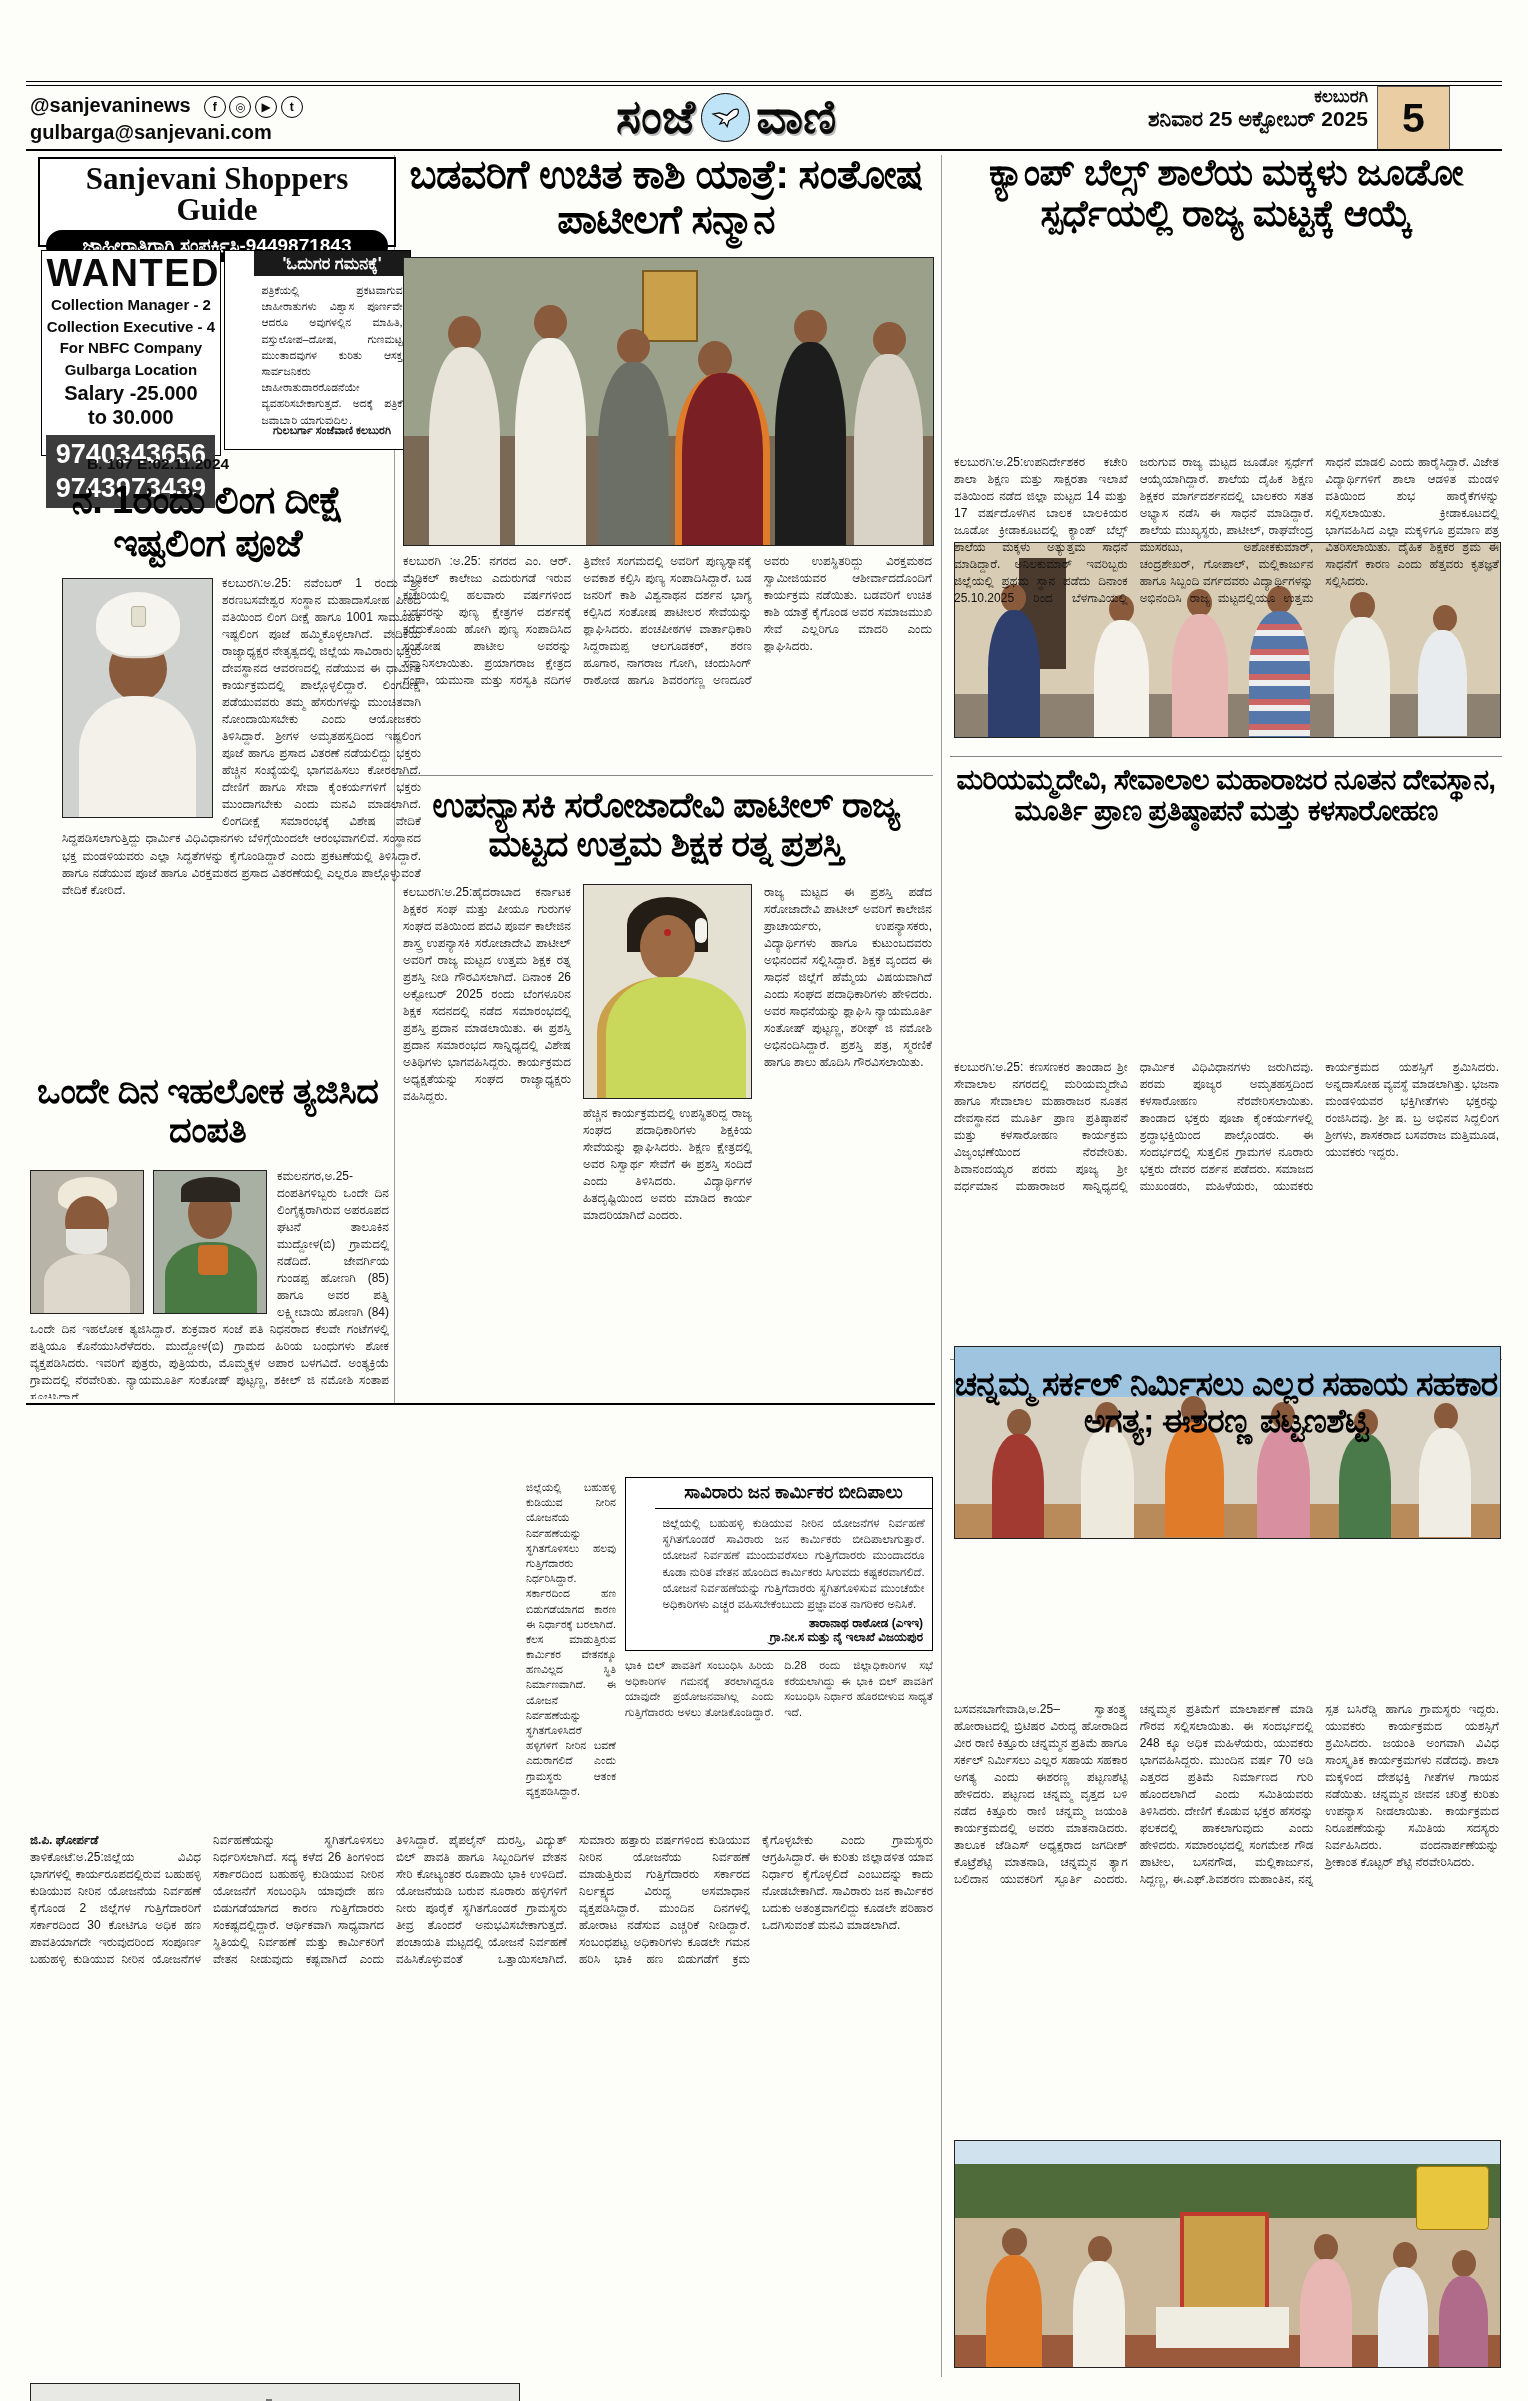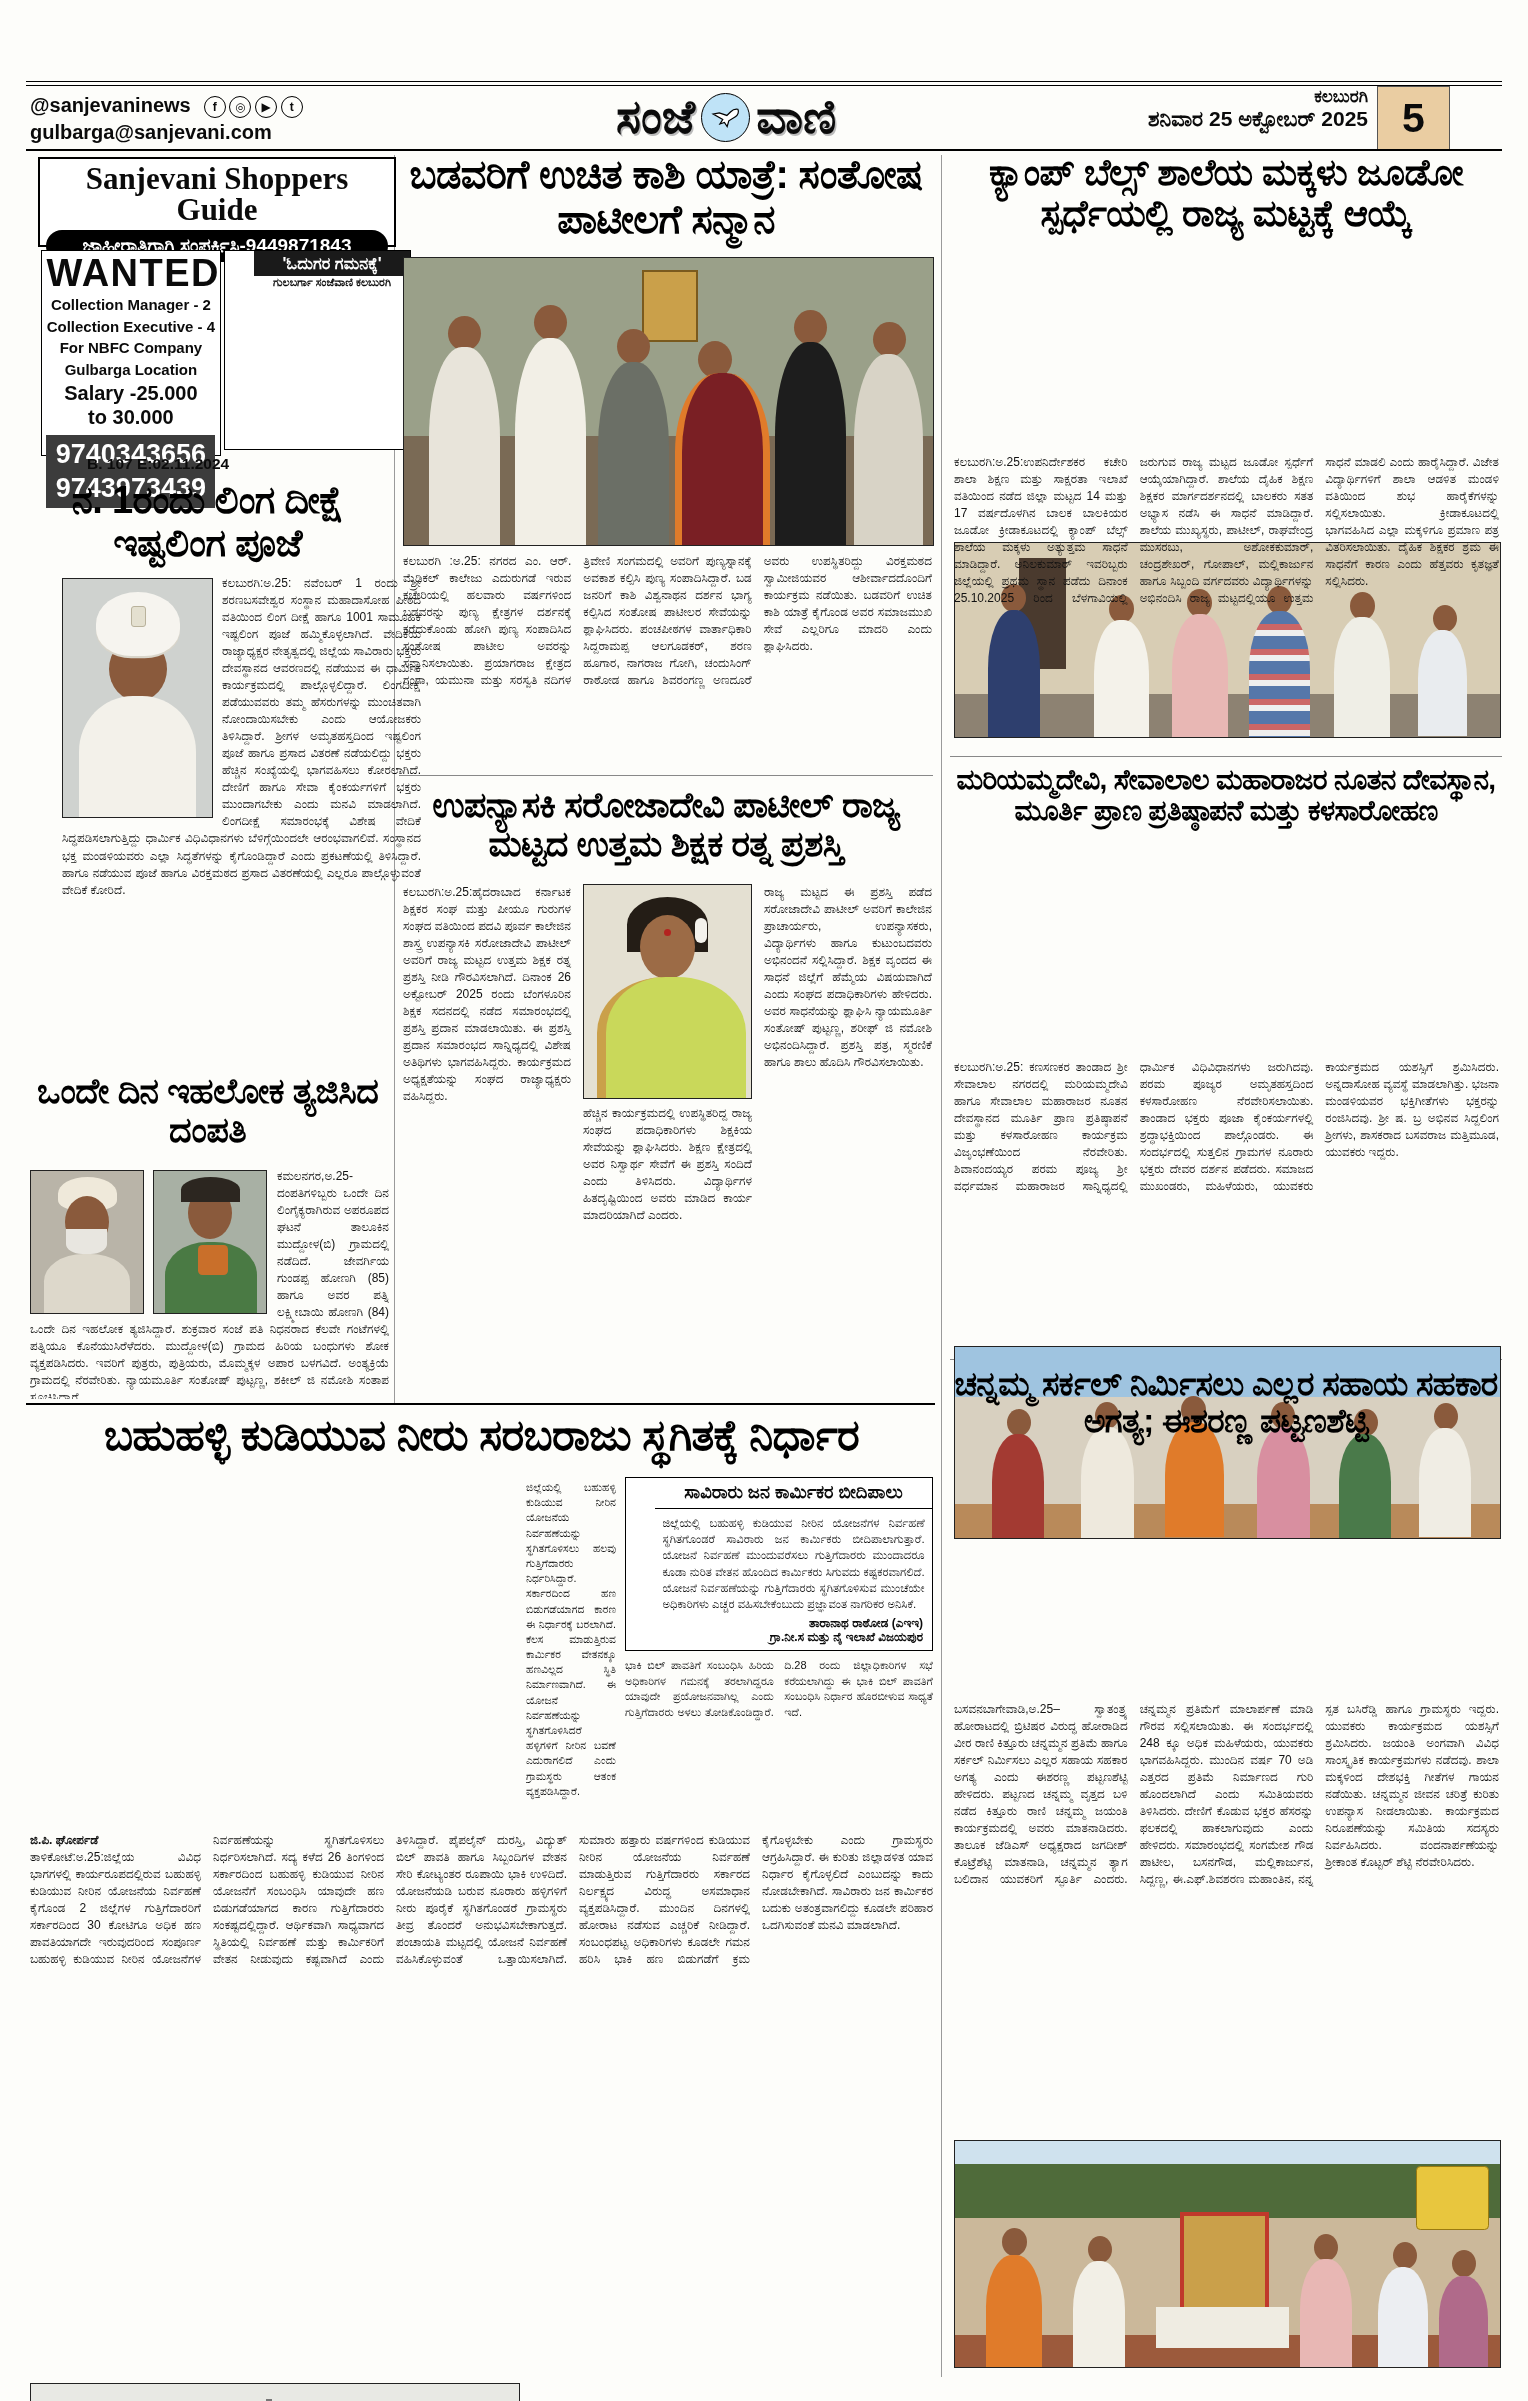--- a/index.html
+++ b/index.html
@@ -110,20 +110,21 @@
     <div class="wanted-sal">Salary -25.000</div>
     <div class="wanted-sal">to 30.000</div>
     <div class="wanted-phones">
       <div>9740343656</div>
       <div>9743973439</div>
     </div>
   </div>
 
   <div class="abs boxed" style="left:224px;top:250px;width:156px;height:198px;border-width:1.5px;">
     <div class="rn-title">'ಓದುಗರ ಗಮನಕ್ಕೆ'</div>
+    <div class="rn-body" style="height:140px;overflow:hidden;">ಪತ್ರಿಕೆಯಲ್ಲಿ ಪ್ರಕಟವಾಗುವ ಜಾಹೀರಾತುಗಳು ವಿಶ್ವಾಸ ಪೂರ್ಣವೇ ಆದರೂ ಅವುಗಳಲ್ಲಿನ ಮಾಹಿತಿ, ವಸ್ತುಲೋಪ–ದೋಷ, ಗುಣಮಟ್ಟ ಮುಂತಾದವುಗಳ ಕುರಿತು ಆಸಕ್ತ ಸಾರ್ವಜನಿಕರು ಜಾಹೀರಾತುದಾರರೊಡನೆಯೇ ವ್ಯವಹರಿಸಬೇಕಾಗುತ್ತದೆ. ಅದಕ್ಕೆ ಪತ್ರಿಕೆ ಜವಾಬ್ದಾರಿ ಯಾಗುವುದಿಲ್ಲ.</div>
     <div class="rn-sig">ಗುಲಬರ್ಗಾ ಸಂಜೆವಾಣಿ ಕಲಬುರಗಿ</div>
   </div>
 
   <div class="abs ref" style="left:87px;top:455px;">B. 107 E:02.11.2024</div>
 
   <div class="abs headline" style="left:30px;top:479px;width:355px;font-size:38px;">ನ. 1ರಂದು ಲಿಂಗ ದೀಕ್ಷೆ ಇಷ್ಟಲಿಂಗ ಪೂಜೆ</div>
 
   <div class="abs" style="left:30px;top:575px;width:359px;height:479px;overflow:hidden;margin-left:32px;">
     <div class="photo" style="float:left;width:149px;height:238px;margin:3px 9px 4.4px 0;background:#cfd2cf;">
       <div class="head" style="left:46px;top:58px;width:58px;height:64px;"></div>
@@ -243,21 +244,20 @@
     <div class="head" style="left:359px;top:93px;width:24px;height:27px;"></div>
     <div class="fig" style="left:345px;top:118px;width:52px;height:108px;background:#e8b7b4;"></div>
     <div class="head" style="left:438px;top:101px;width:24px;height:27px;"></div>
     <div class="fig" style="left:423px;top:126px;width:50px;height:101px;background:#eceef2;"></div>
     <div class="head" style="left:497px;top:109px;width:24px;height:27px;"></div>
     <div class="fig" style="left:484px;top:135px;width:49px;height:92px;background:#b06a8a;"></div>
   </div>
 
   <div class="abs bodytxt cols3" style="left:954px;top:1701px;width:545px;height:674px;overflow:hidden;">ಬಸವನಬಾಗೇವಾಡಿ,ಅ.25– ಸ್ವಾತಂತ್ರ್ಯ ಹೋರಾಟದಲ್ಲಿ ಬ್ರಿಟಿಷರ ವಿರುದ್ಧ ಹೋರಾಡಿದ ವೀರ ರಾಣಿ ಕಿತ್ತೂರು ಚನ್ನಮ್ಮನ ಪ್ರತಿಮೆ ಹಾಗೂ ಸರ್ಕಲ್ ನಿರ್ಮಿಸಲು ಎಲ್ಲರ ಸಹಾಯ ಸಹಕಾರ ಅಗತ್ಯ ಎಂದು ಈಶರಣ್ಣ ಪಟ್ಟಣಶೆಟ್ಟಿ ಹೇಳಿದರು. ಪಟ್ಟಣದ ಚನ್ನಮ್ಮ ವೃತ್ತದ ಬಳಿ ನಡೆದ ಕಿತ್ತೂರು ರಾಣಿ ಚನ್ನಮ್ಮ ಜಯಂತಿ ಕಾರ್ಯಕ್ರಮದಲ್ಲಿ ಅವರು ಮಾತನಾಡಿದರು. ತಾಲೂಕ ಜೆಡಿಎಸ್ ಅಧ್ಯಕ್ಷರಾದ ಜಗದೀಶ್ ಕೊಟ್ರೆಶೆಟ್ಟಿ ಮಾತನಾಡಿ, ಚನ್ನಮ್ಮನ ತ್ಯಾಗ ಬಲಿದಾನ ಯುವಕರಿಗೆ ಸ್ಫೂರ್ತಿ ಎಂದರು. ಚನ್ನಮ್ಮನ ಪ್ರತಿಮೆಗೆ ಮಾಲಾರ್ಪಣೆ ಮಾಡಿ ಗೌರವ ಸಲ್ಲಿಸಲಾಯಿತು. ಈ ಸಂದರ್ಭದಲ್ಲಿ 248 ಕ್ಕೂ ಅಧಿಕ ಮಹಿಳೆಯರು, ಯುವಕರು ಭಾಗವಹಿಸಿದ್ದರು. ಮುಂದಿನ ವರ್ಷ 70 ಅಡಿ ಎತ್ತರದ ಪ್ರತಿಮೆ ನಿರ್ಮಾಣದ ಗುರಿ ಹೊಂದಲಾಗಿದೆ ಎಂದು ಸಮಿತಿಯವರು ತಿಳಿಸಿದರು. ದೇಣಿಗೆ ಕೊಡುವ ಭಕ್ತರ ಹೆಸರನ್ನು ಫಲಕದಲ್ಲಿ ಹಾಕಲಾಗುವುದು ಎಂದು ಹೇಳಿದರು. ಸಮಾರಂಭದಲ್ಲಿ ಸಂಗಮೇಶ ಗೌಡ ಪಾಟೀಲ, ಬಸನಗೌಡ, ಮಲ್ಲಿಕಾರ್ಜುನ, ಸಿದ್ದಣ್ಣ, ಈ.ಎಫ್.ಶಿವಶರಣ ಮಹಾಂತಿನ, ನನ್ನ ಸ್ಪತ ಬಸಿರೆಡ್ಡಿ ಹಾಗೂ ಗ್ರಾಮಸ್ಥರು ಇದ್ದರು. ಯುವಕರು ಕಾರ್ಯಕ್ರಮದ ಯಶಸ್ಸಿಗೆ ಶ್ರಮಿಸಿದರು. ಜಯಂತಿ ಅಂಗವಾಗಿ ವಿವಿಧ ಸಾಂಸ್ಕೃತಿಕ ಕಾರ್ಯಕ್ರಮಗಳು ನಡೆದವು. ಶಾಲಾ ಮಕ್ಕಳಿಂದ ದೇಶಭಕ್ತಿ ಗೀತೆಗಳ ಗಾಯನ ನಡೆಯಿತು. ಚನ್ನಮ್ಮನ ಜೀವನ ಚರಿತ್ರೆ ಕುರಿತು ಉಪನ್ಯಾಸ ನೀಡಲಾಯಿತು. ಕಾರ್ಯಕ್ರಮದ ನಿರೂಪಣೆಯನ್ನು ಸಮಿತಿಯ ಸದಸ್ಯರು ನಿರ್ವಹಿಸಿದರು. ವಂದನಾರ್ಪಣೆಯನ್ನು ಶ್ರೀಕಾಂತ ಕೊಟ್ಟರ್ ಶೆಟ್ಟಿ ನೆರವೇರಿಸಿದರು.</div>
 
-  <div class="abs headline" style="left:30px;top:1411px;width:903px;font-size:43px;white-space:nowrap;">ಬಹುಹಳ್ಳಿ ಕುಡಿಯುವ ನೀರು ಸರಬರಾಜು ಸ್ಥಗಿತಕ್ಕೆ ನಿರ್ಧಾರ</div>
 
   <div class="abs photo" style="left:30px;top:1477px;width:488px;height:342px;background:linear-gradient(#e8e9e4 0 22%,#cfd4c4 22% 30%,#d9cdb0 30% 88%,#5a7a3c 88% 100%);">
 
     <div class="abs" style="left:235px;top:15px;width:6px;height:89px;background:#777;"></div>
   </div>
 
   <div class="abs bodytxt" style="left:526px;top:1480px;width:90px;height:337px;font-size:10.7px;overflow:hidden;">ಜಿಲ್ಲೆಯಲ್ಲಿ ಬಹುಹಳ್ಳಿ ಕುಡಿಯುವ ನೀರಿನ ಯೋಜನೆಯ ನಿರ್ವಹಣೆಯನ್ನು ಸ್ಥಗಿತಗೊಳಿಸಲು ಹಲವು ಗುತ್ತಿಗೆದಾರರು ನಿರ್ಧರಿಸಿದ್ದಾರೆ. ಸರ್ಕಾರದಿಂದ ಹಣ ಬಿಡುಗಡೆಯಾಗದ ಕಾರಣ ಈ ನಿರ್ಧಾರಕ್ಕೆ ಬರಲಾಗಿದೆ. ಕೆಲಸ ಮಾಡುತ್ತಿರುವ ಕಾರ್ಮಿಕರ ವೇತನಕ್ಕೂ ಹಣವಿಲ್ಲದ ಸ್ಥಿತಿ ನಿರ್ಮಾಣವಾಗಿದೆ. ಈ ಯೋಜನೆ ನಿರ್ವಹಣೆಯನ್ನು ಸ್ಥಗಿತಗೊಳಿಸಿದರೆ ಹಳ್ಳಿಗಳಿಗೆ ನೀರಿನ ಬವಣೆ ಎದುರಾಗಲಿದೆ ಎಂದು ಗ್ರಾಮಸ್ಥರು ಆತಂಕ ವ್ಯಕ್ತಪಡಿಸಿದ್ದಾರೆ.</div>
 
   <div class="abs" style="left:625px;top:1477px;width:308px;height:342px;">
     <div class="boxed" style="width:100%;box-sizing:border-box;">

